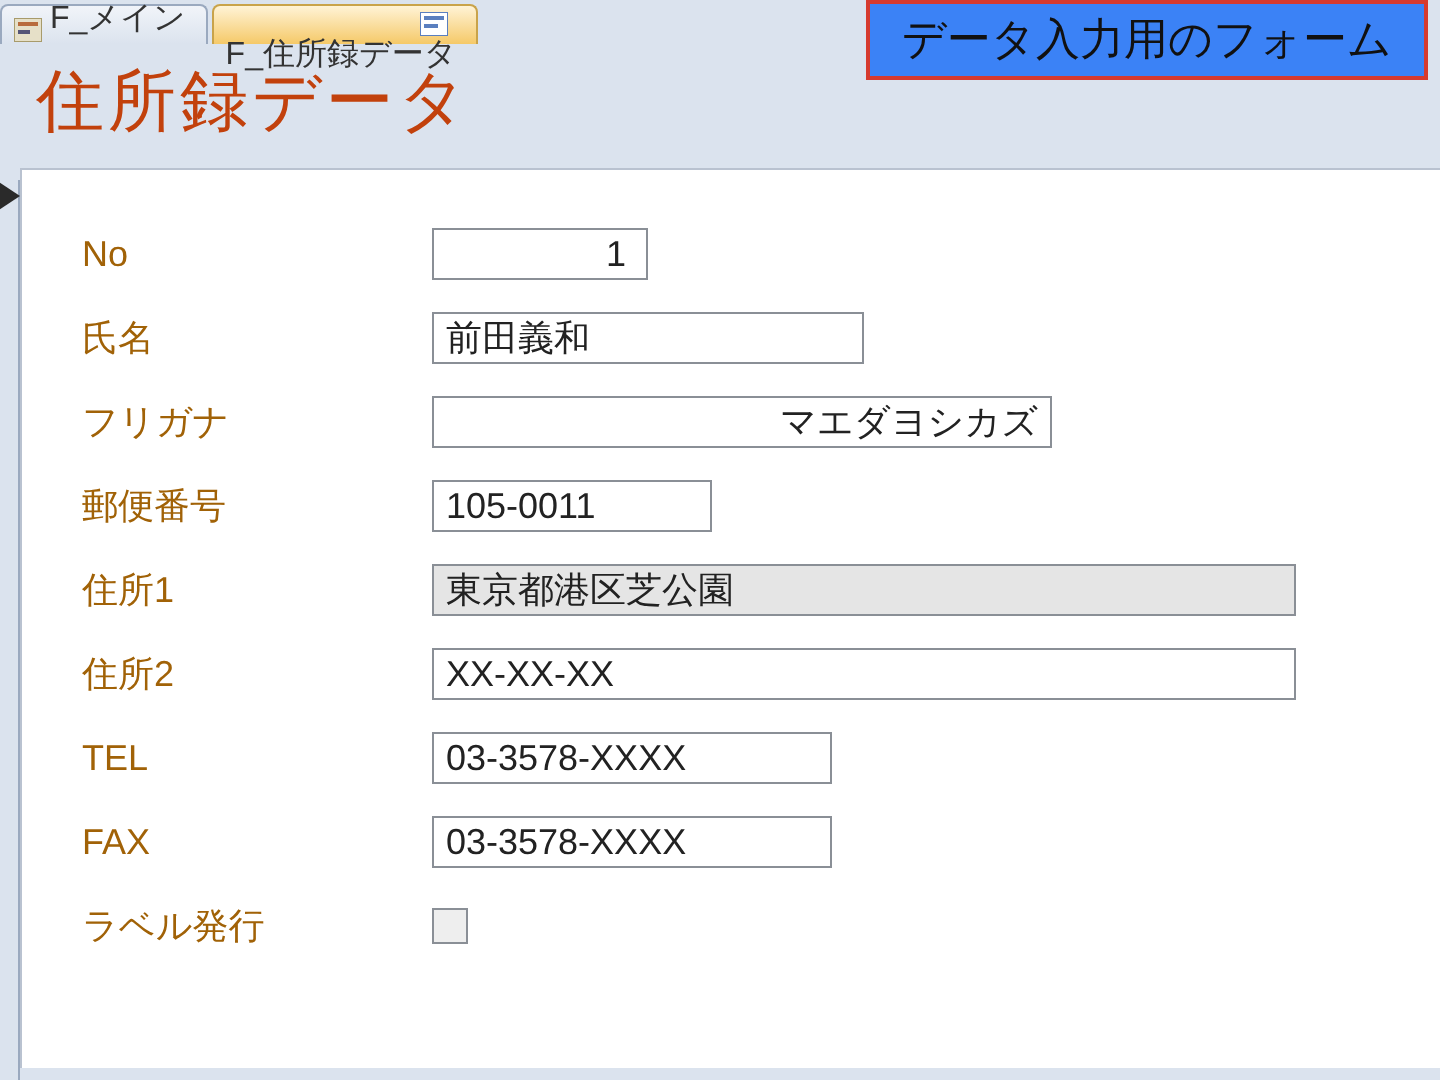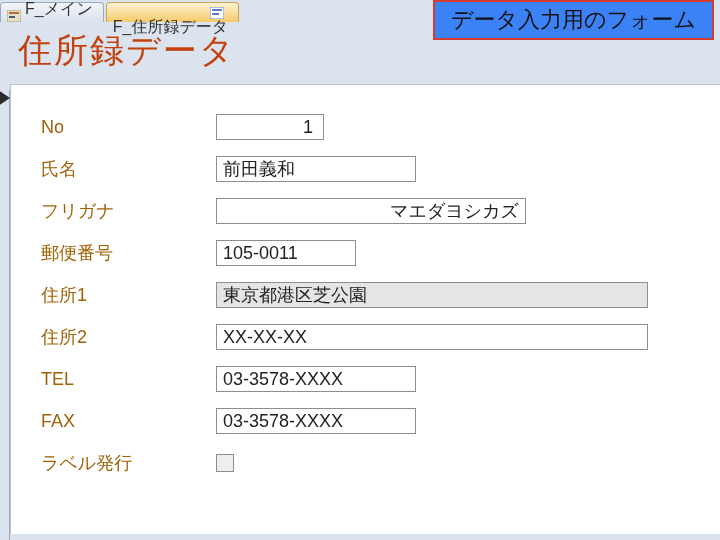--- a/index.html
+++ b/index.html
@@ -84,21 +84,21 @@
     .form-input {
       border: 1px solid #8a8f96;
       font-size: 18px;
       padding: 2px 6px;
       height: 26px;
       background: #fff;
       color: #222;
       font-family: inherit;
     }
     .input-no { width: 108px; text-align: right; padding-right: 10px; }
-    .input-name { width: 200px; }
+    .input-name { width: 216px; }
     .input-furigana { width: 310px; text-align: right; }
     .input-postal { width: 140px; }
     .input-addr1 { width: 432px; background: #e5e5e5; }
     .input-addr2 { width: 432px; }
     .input-tel { width: 200px; }
     .input-fax { width: 200px; }
     .checkbox {
       width: 18px;
       height: 18px;
       border: 1px solid #8a8f96;

